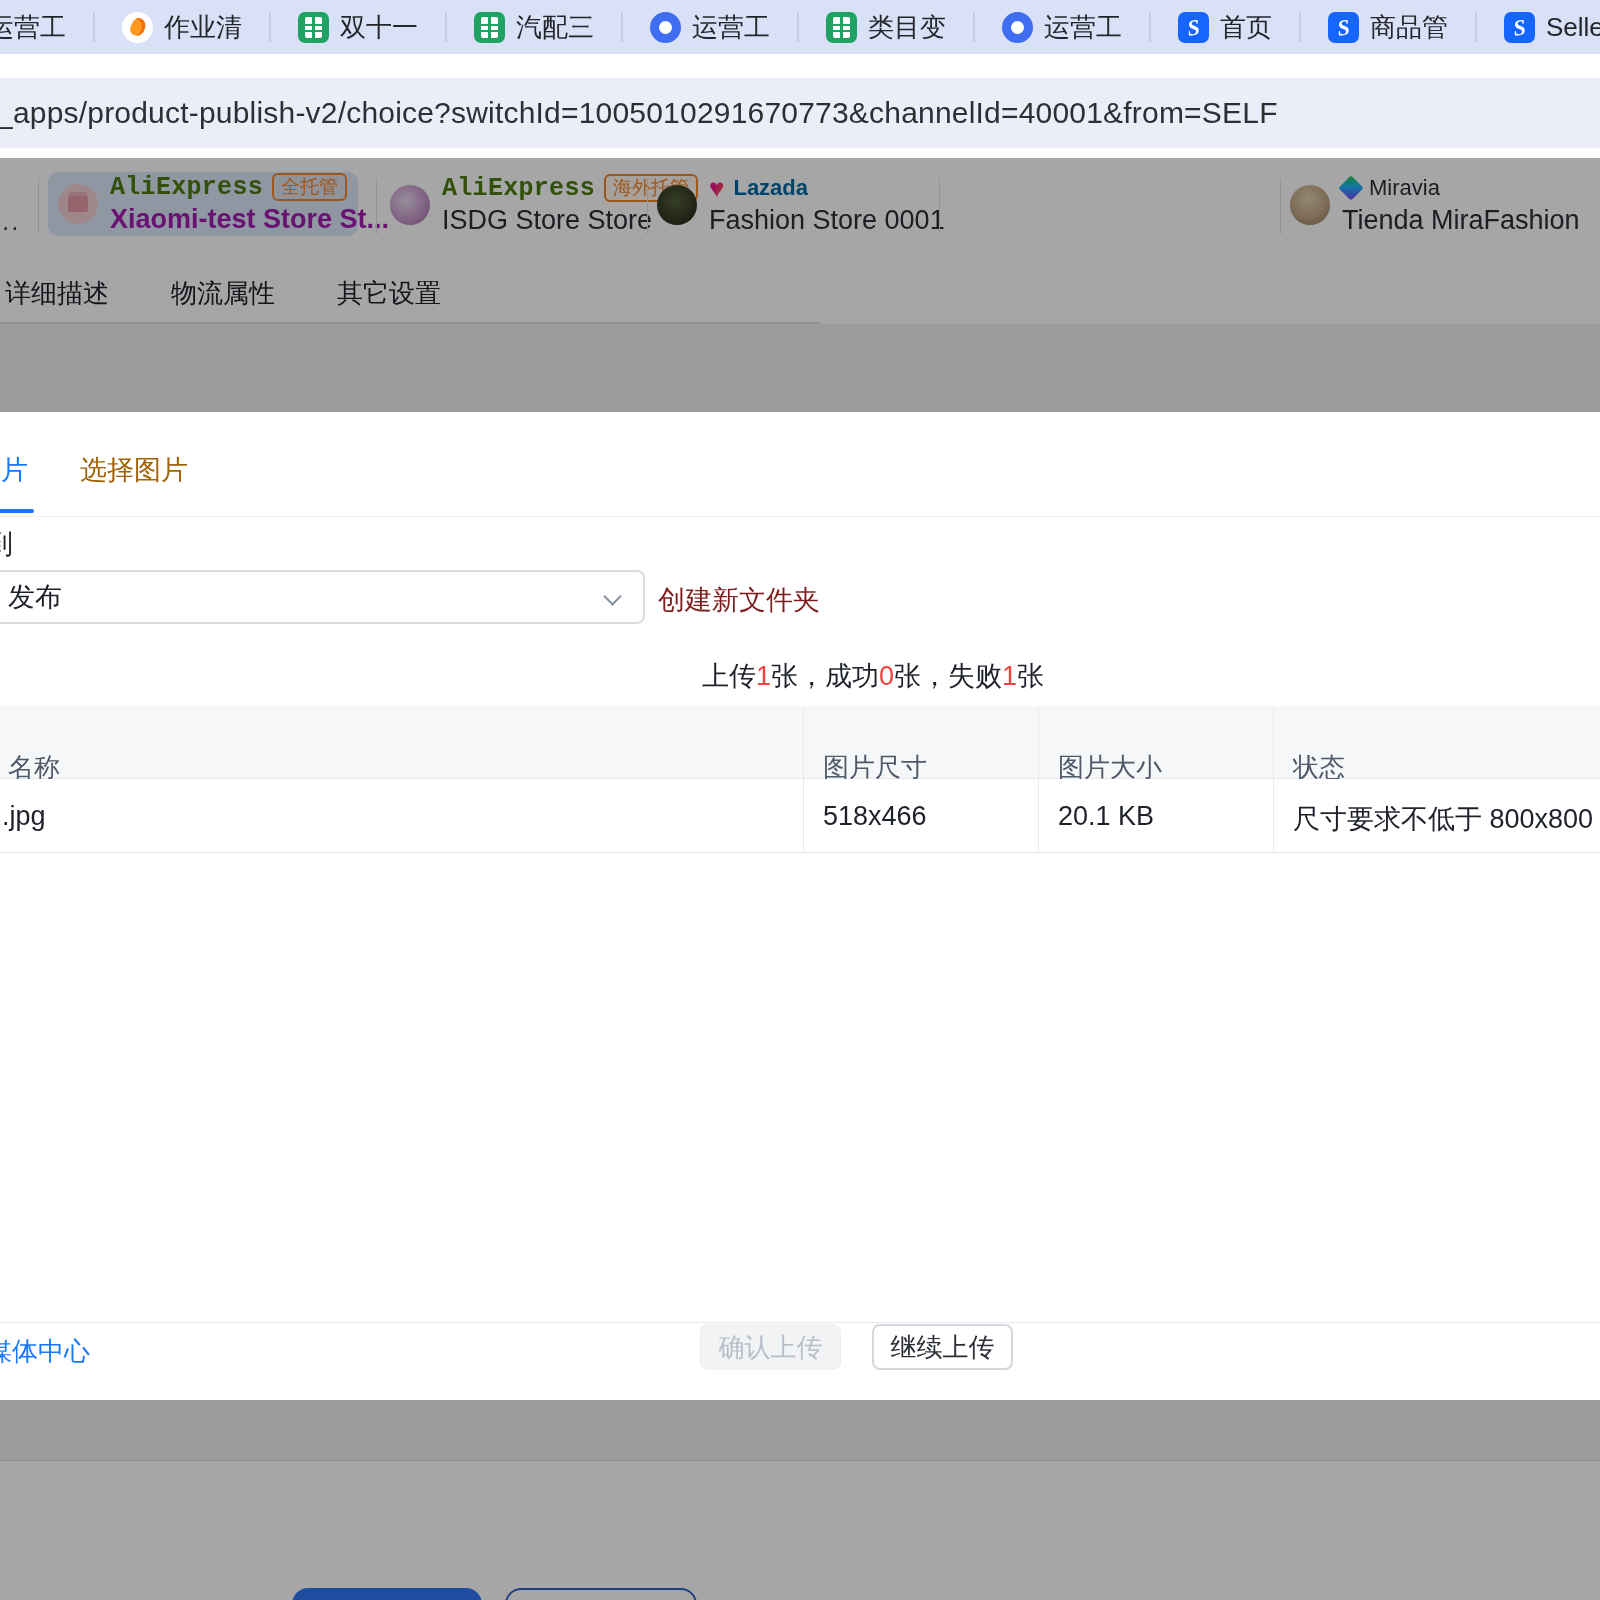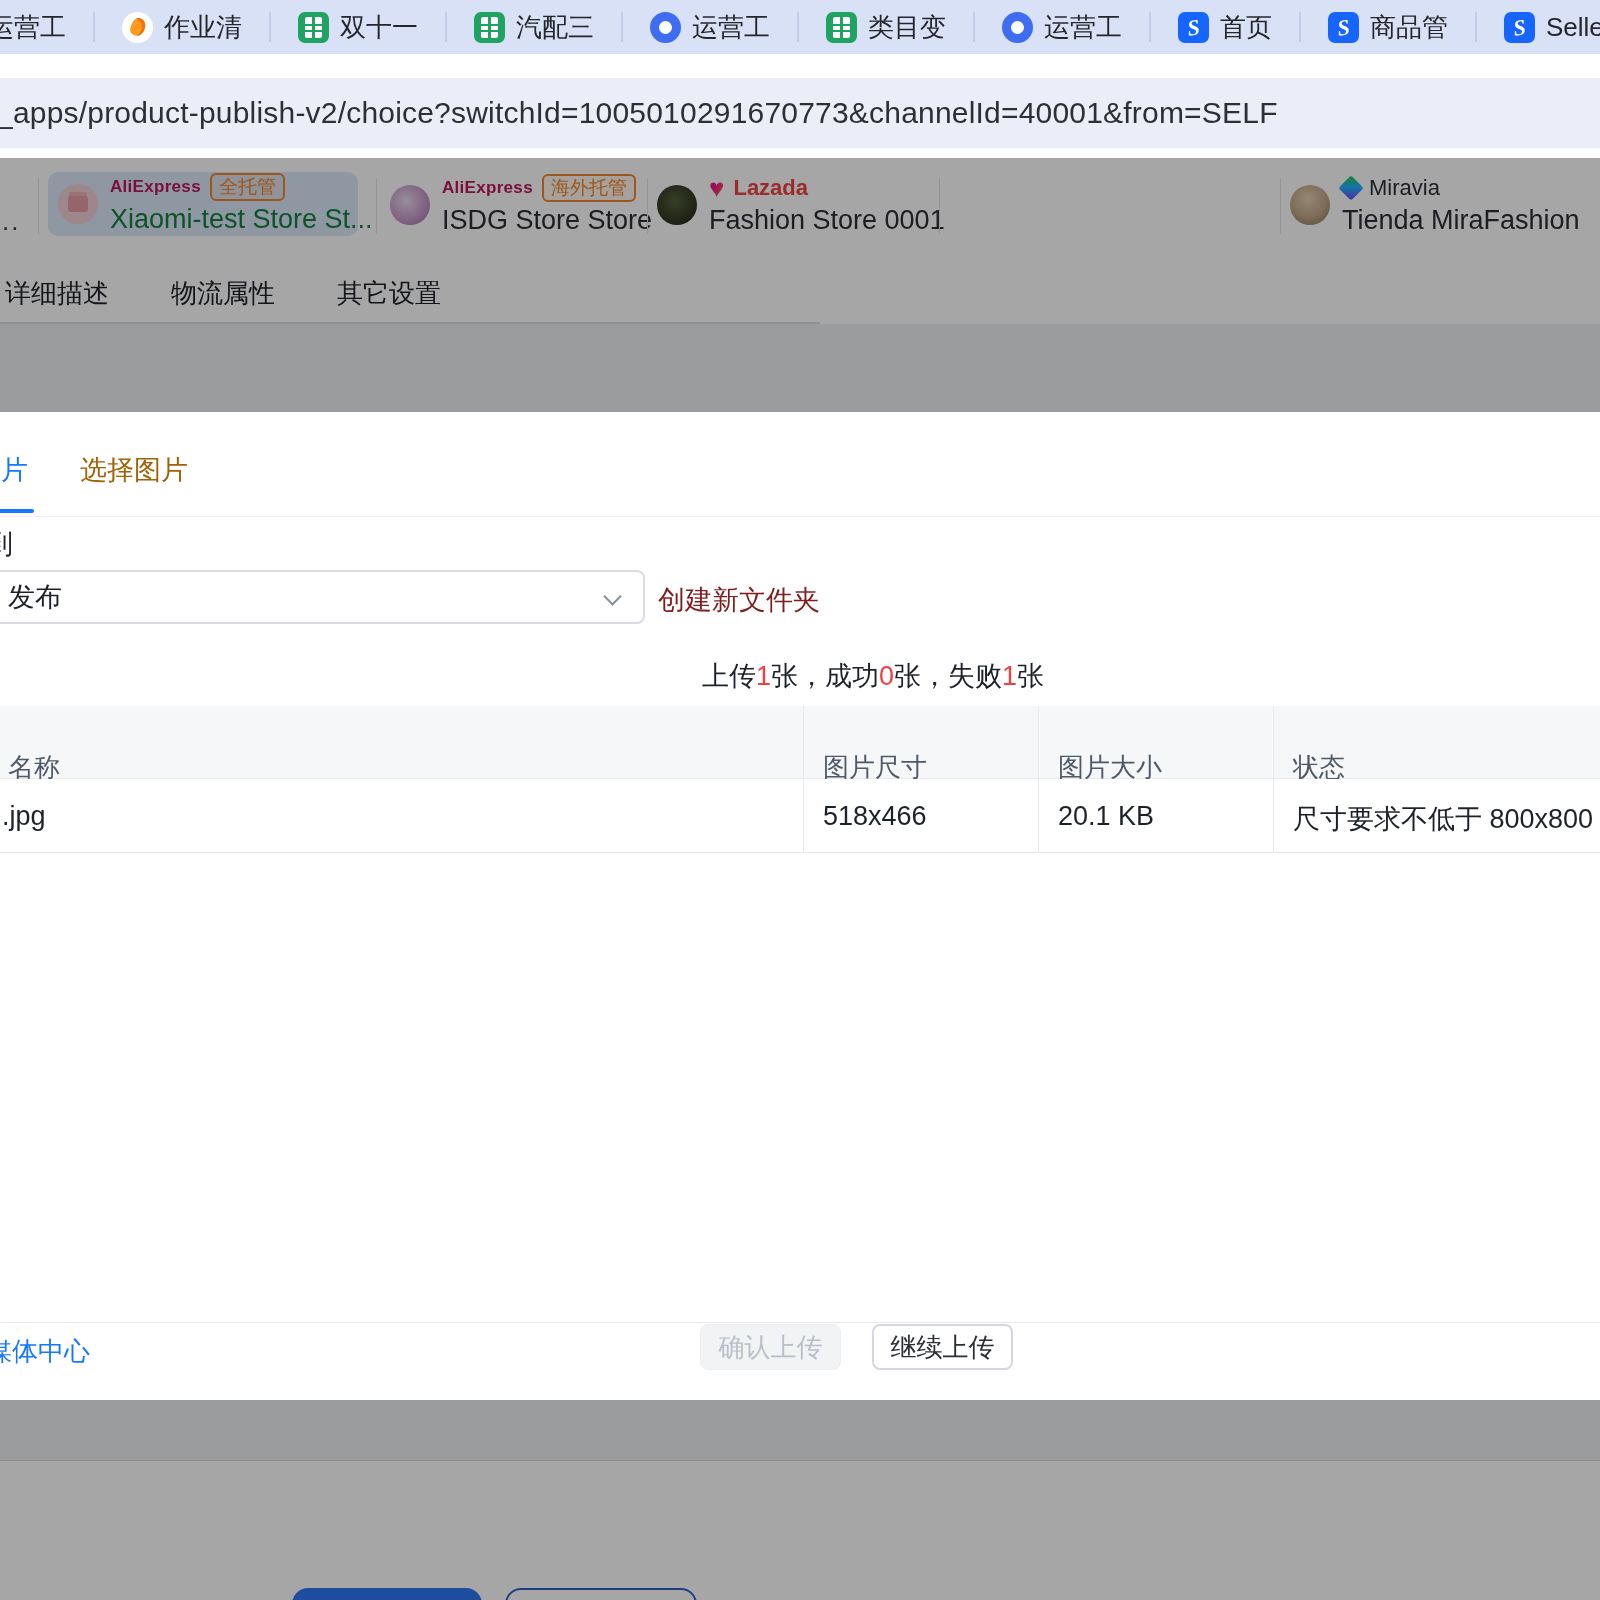--- a/index.html
+++ b/index.html
@@ -37,36 +37,36 @@
 
   
   .page { position:absolute; left:0; top:158px; width:1600px; height:1442px; background:#eef0f2; z-index:1; }
   .page-header { position:absolute; left:0; top:0; width:1600px; height:166px; background:#fff; }
   .trunc-store { position:absolute; left:2px; top:48px; font-size:26px; color:#3a3f47; letter-spacing:2px; }
   .store-vdiv { position:absolute; width:1px; background:#e2e4ea; top:20px; height:56px; }
   .store { position:absolute; top:14px; height:66px; display:flex; align-items:center; gap:12px; }
   .avatar { width:40px; height:40px; border-radius:50%; flex:0 0 auto; }
   .store-col { display:flex; flex-direction:column; justify-content:center; gap:3px; }
   .logo-row { display:flex; align-items:center; gap:9px; height:28px; }
-  .ae-word { font-size:17px; font-weight:bold; color:#be185d; letter-spacing:0.3px; }
+  .ae-word { font-size:25px; font-weight:bold; color:#4d7c0f; letter-spacing:0.3px;font-family:Liberation Mono, monospace; }
   .ae-badge { font-size:19px; color:#f2862c; border:2px solid #f2862c; border-radius:6px;
               padding:0 7px; line-height:24px; background:rgba(255,160,60,0.07); }
   .store-name { font-size:27px; color:#2b2f36; white-space:nowrap; }
   .store.sel { left:48px; width:310px; background:#dce8fb; border-radius:10px; padding:0 10px; top:14px; height:64px; }
-  .store.sel .store-name { color:#15803d; font-weight:normal; }
+  .store.sel .store-name { color:#a21caf; font-weight:bold; }
   .av-xiaomi { background:#f3cfd4; position:relative; }
   .av-xiaomi::after { content:""; position:absolute; left:10px; top:12px; width:20px; height:16px;
                       background:#e59aa6; border-radius:3px; box-shadow:0 -5px 0 -1px #eab3bc; }
   .av-isdg { background:radial-gradient(circle at 40% 40%, #e9dcf0 0%, #c79aca 55%, #9c6aa8 100%); }
   .av-lazada { background:radial-gradient(circle at 45% 40%, #55603a 0%, #2e3420 70%, #20251a 100%); }
   .av-daraz { background:#cf4a4a; }
   .av-miravia { background:radial-gradient(circle at 45% 35%, #e3d0b4 0%, #c0a685 55%, #84704f 100%); }
   .lazada-heart { font-size:26px; line-height:26px; background:linear-gradient(120deg,#f0148a 40%,#ff7b2e 100%);
                   -webkit-background-clip:text; background-clip:text; color:transparent; }
-  .lazada-word { font-size:22px; font-weight:bold; color:#ef4444; }
+  .lazada-word { font-size:22px; font-weight:bold; color:#0369a1; }
   .daraz-mark { width:18px; height:22px; background:#f85606; border-radius:4px 10px 4px 10px; transform:rotate(-6deg); }
   .daraz-word { font-size:24px; font-weight:bold; color:#f85606; letter-spacing:0.5px; }
   .miravia-diamond { width:18px; height:18px; transform:rotate(45deg); border-radius:3px;
                      background:linear-gradient(135deg,#27c93f 0%,#1fb6ff 45%,#7a3ff2 100%); }
   .miravia-word { font-size:22px; color:#2b2f36; }
   .page-tabs { position:absolute; left:5px; top:118px; display:flex; gap:62px; }
   .page-tab { font-size:26px; color:#1d2129; }
   .page-tabs-border { position:absolute; left:0; top:164px; width:820px; height:2px; background:#dcdee2; }
   .bottom-card { position:absolute; left:0; top:1302px; width:1600px; height:140px; background:#fff;
                  border-top:1px solid #d8dade; }

